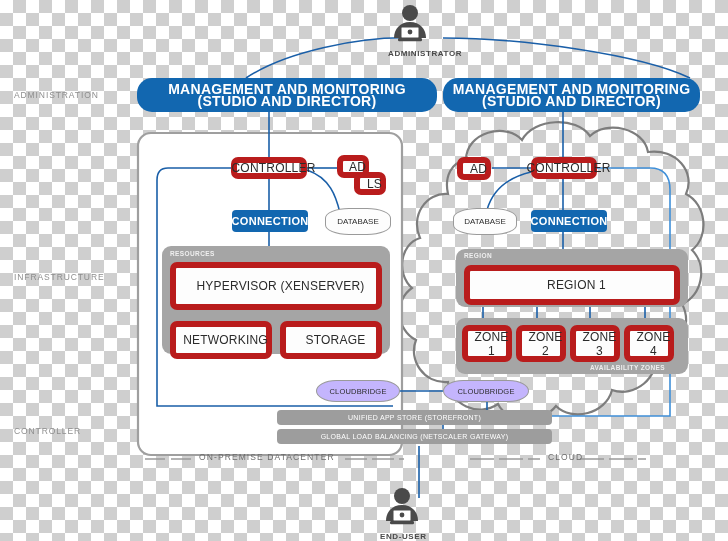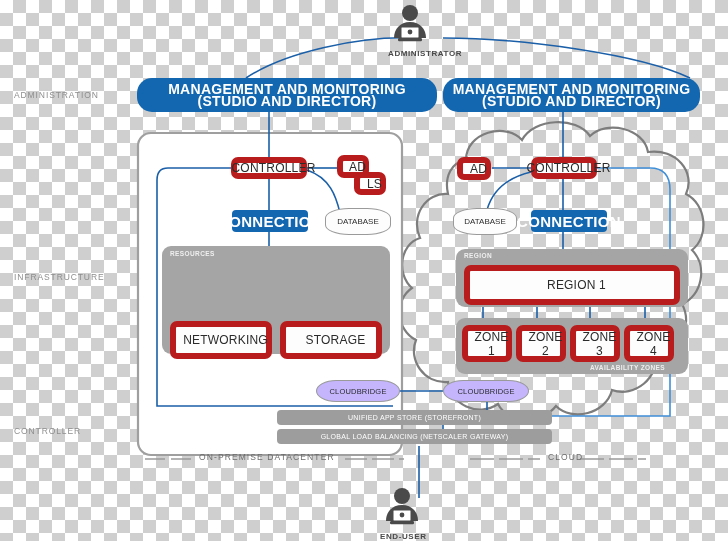--- a/index.html
+++ b/index.html
@@ -19,21 +19,21 @@
   .node{position:absolute;box-sizing:border-box;display:flex;align-items:center;justify-content:center;text-align:center;}
 
   
   .wbox{
     background:#fdfdfd;border:6px solid #b91c1c;border-radius:7px;
     color:#2b2b2b;font-size:12px;letter-spacing:.2px;padding-left:9px;
   }
   
   .bluebox{
     background:#1267b0;color:#ffffff;border-radius:4px;
-    font-size:15px;font-weight:bold;letter-spacing:.3px;
+    font-size:11px;font-weight:bold;letter-spacing:.3px;
   }
   .headerbar{
     background:#1267b0;color:#ffffff;border-radius:15px;
     font-size:14px;font-weight:bold;line-height:12px;letter-spacing:.3px;
   }
   
   .greyframe{
     background:#a5a5a5;border-radius:9px;
   }
   .greylabel{
@@ -166,20 +166,21 @@
 
   <div class="node wbox" style="left:337px;top:155px;width:32px;height:23px;">AD</div>
   <div class="node wbox" style="left:354px;top:172px;width:32px;height:23px;">LS</div>
 
   <div class="node bluebox" style="left:232px;top:210px;width:76px;height:22px;">CONNECTION</div>
 
   <div class="node cyl" style="left:325px;top:208px;width:66px;height:27px;">DATABASE</div>
 
   <div class="node greyframe" style="left:162px;top:246px;width:228px;height:108px;"></div>
   <div class="greylabel" style="left:170px;top:250px;">RESOURCES</div>
+  <div class="node wbox" style="left:170px;top:262px;width:212px;height:48px;">HYPERVISOR (XENSERVER)</div>
   <div class="node wbox" style="left:170px;top:321px;width:102px;height:38px;">NETWORKING</div>
   <div class="node wbox" style="left:280px;top:321px;width:102px;height:38px;">STORAGE</div>
 
   <div class="node pill" style="left:316px;top:380px;width:84px;height:22px;">CLOUDBRIDGE</div>
 
   <div class="zonelabel" style="left:199px;top:452px;">ON-PREMISE DATACENTER</div>
 
   <div class="node wbox" style="left:531px;top:157px;width:66px;height:22px;">CONTROLLER</div>
 
   <div class="node wbox" style="left:457px;top:157px;width:34px;height:23px;">AD</div>

